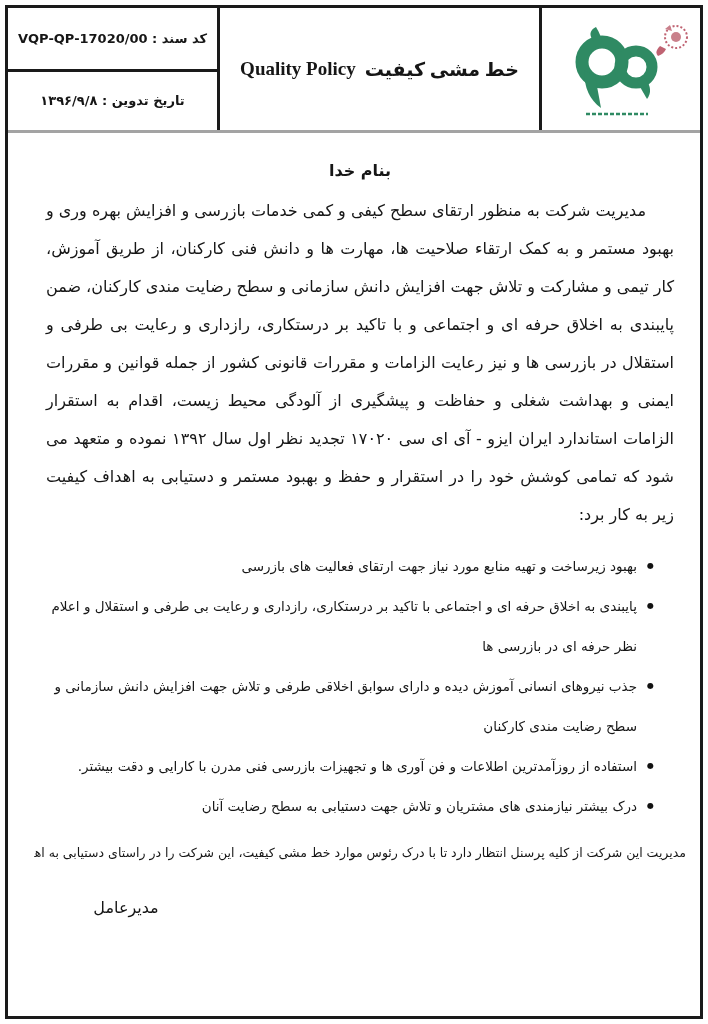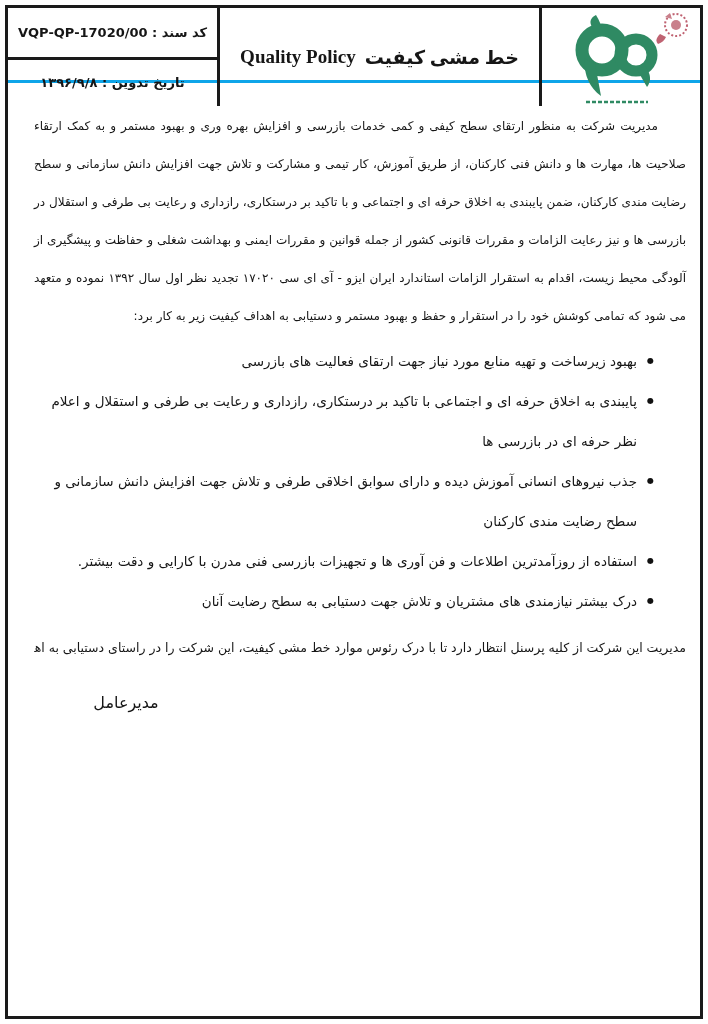--- a/index.html
+++ b/index.html
@@ -15,22 +15,22 @@
     position: absolute;
     left: 5px; top: 5px; right: 5px; bottom: 5px;
     border: 3px solid #1a1a1a;
     background: #ffffff;
   }
   
   .header {
     direction: ltr;
     display: grid;
     grid-template-columns: 212px 1fr 158px;
-    height: 75px;
-    border-bottom: 3px solid #0ea5e9;
+    height: 125px;
+    border-bottom: 3px solid #a3a3a3;
   }
   .h-left { border-right: 3px solid #1a1a1a; display: flex; flex-direction: column; }
   .h-code, .h-date {
     direction: rtl;
     display: flex; align-items: center; justify-content: center;
     font-weight: bold; font-size: 13px;
     padding: 2px 6px;
   }
   .h-code { flex: 1.05; border-bottom: 3px solid #1a1a1a; }
   .h-date { flex: 1; }
@@ -48,22 +48,22 @@
     direction: rtl;
     padding: 24px 14px 0 26px;
   }
   .bismillah {
     text-align: center;
     font-weight: bold;
     font-size: 16px;
     margin: 4px 0 12px;
   }
   .para {
-    margin: 0;
-    font-size: 12px;
+    margin: 12px;
+    font-size: 16px;
     line-height: 38px;
     text-align: justify;
     text-indent: 28px;
   }
   .bullets {
     list-style: none;
     margin: 6px 0 0;
     padding: 0 32px 0 0;
   }
   .bullets li {
@@ -131,20 +131,21 @@
           <path d="M114 26 Q108 32 112 36 Q118 34 120 29 Z" fill="#b5485a"></path>
           <path d="M119 9 L124 5 L126 11 Z" fill="#c06a77"></path>
         </g>
 
         <path d="M40 94 h62" stroke="#2f8a63" stroke-width="2.5" stroke-dasharray="4 2" fill="none"></path>
       </svg>
     </div>
   </div>
 
   <div class="content">
+    <div class="bismillah">بنام خدا</div>
 
     <p class="para">مدیریت شرکت به منظور ارتقای سطح کیفی و کمی خدمات بازرسی و افزایش بهره وری و بهبود مستمر و به کمک ارتقاء صلاحیت ها، مهارت ها و دانش فنی کارکنان، از طریق آموزش، کار تیمی و مشارکت و تلاش جهت افزایش دانش سازمانی و سطح رضایت مندی کارکنان، ضمن پایبندی به اخلاق حرفه ای و اجتماعی و با تاکید بر درستکاری، رازداری و رعایت بی طرفی و استقلال در بازرسی ها و نیز رعایت الزامات و مقررات قانونی کشور از جمله قوانین و مقررات ایمنی و بهداشت شغلی و حفاظت و پیشگیری از آلودگی محیط زیست، اقدام به استقرار الزامات استاندارد ایران ایزو - آی ای سی ۱۷۰۲۰ تجدید نظر اول سال ۱۳۹۲ نموده و متعهد می شود که تمامی کوشش خود را در استقرار و حفظ و بهبود مستمر و دستیابی به اهداف کیفیت زیر به کار برد:</p>
 
     <ul class="bullets">
       <li>بهبود زیرساخت و تهیه منابع مورد نیاز جهت ارتقای فعالیت های بازرسی</li>
       <li>پایبندی به اخلاق حرفه ای و اجتماعی با تاکید بر درستکاری، رازداری و رعایت بی طرفی و استقلال و اعلام نظر حرفه ای در بازرسی ها</li>
       <li>جذب نیروهای انسانی آموزش دیده و دارای سوابق اخلاقی طرفی و تلاش جهت افزایش دانش سازمانی و سطح رضایت مندی کارکنان</li>
       <li>استفاده از روزآمدترین اطلاعات و فن آوری ها و تجهیزات بازرسی فنی مدرن با کارایی و دقت بیشتر.</li>
       <li>درک بیشتر نیازمندی های مشتریان و تلاش جهت دستیابی به سطح رضایت آنان</li>
     </ul>

